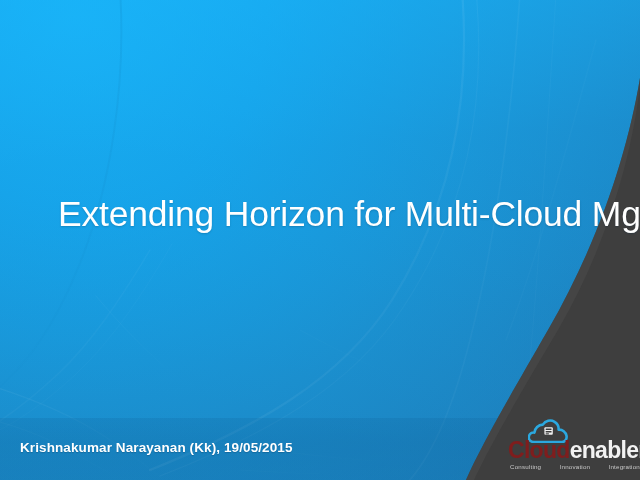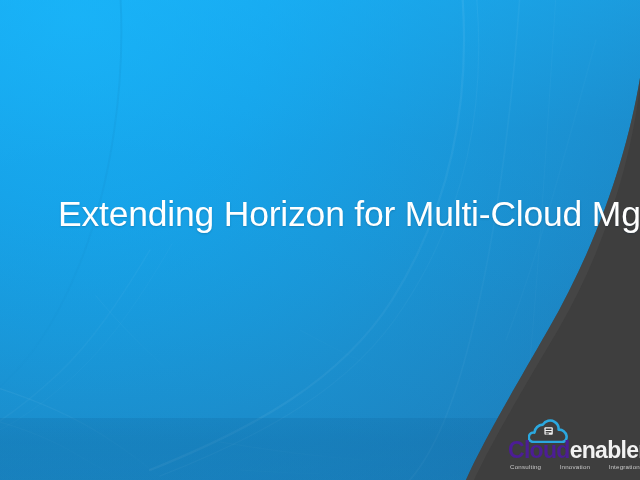--- a/index.html
+++ b/index.html
@@ -104,21 +104,21 @@
     left: 0px;
     top: 20px;
     width: 128px;
     height: 22px;
     font-size: 23px;
     line-height: 22px;
     font-weight: bold;
     letter-spacing: -0.7px;
     white-space: nowrap;
   }
-  .logo-word-cloud { color: #4c1d95; }
+  .logo-word-cloud { color: #7f1d1d; }
   .logo-word-enablers { color: #f2f2f2; }
   .logo-tagline {
     position: absolute;
     left: 2px;
     top: 44px;
     width: 130px;
     display: flex;
     justify-content: space-between;
     font-size: 6.2px;
     line-height: 8px;
@@ -166,20 +166,21 @@
 
   <div class="bottom-band"></div>
 
   <svg class="dark-shape" viewBox="0 0 640 480" preserveAspectRatio="none">
     <path d="M640,78 C628,150 600,240 548,330 C510,396 482,444 466,480 L640,480 Z" fill="#3e3e3e"></path>
     <path d="M640,78 C628,150 600,240 548,330 C510,396 482,444 466,480 L474,480 C492,442 520,394 558,330 C608,244 632,154 640,86 Z" fill="#4a4a4a" opacity="0.55"></path>
   </svg>
 
   <div class="title">Extending Horizon for Multi-Cloud Mgmt</div>
 
+  <div class="byline">Krishnakumar Narayanan (Kk), 19/05/2015</div>
 
   <div class="logo">
     <svg class="logo-cloud-icon" viewBox="0 0 42 24">
       <path d="M6,23 C2.4,23 0.2,20.4 0.9,17.4 C1.5,14.8 3.9,13.2 6.4,13.6
                C6.9,9.2 10.4,5.8 14.8,5.6 C17.4,1.6 22.6,0.4 26.6,2.8
                C29.4,4.5 30.9,7.6 30.6,10.7 C34.4,10.4 37.8,13 38.5,16.7
                C39.1,19.9 37.2,23 34,23 Z" fill="none" stroke="#2ba8df" stroke-width="2.6" stroke-linejoin="round"></path>
       <rect x="16.4" y="8.2" width="8.4" height="7.6" rx="1" fill="#f0f0f0"></rect>
       <rect x="17.7" y="9.5" width="5.8" height="1.5" fill="#3e3e3e"></rect>
       <rect x="17.7" y="12.0" width="5.8" height="1.5" fill="#3e3e3e"></rect>

